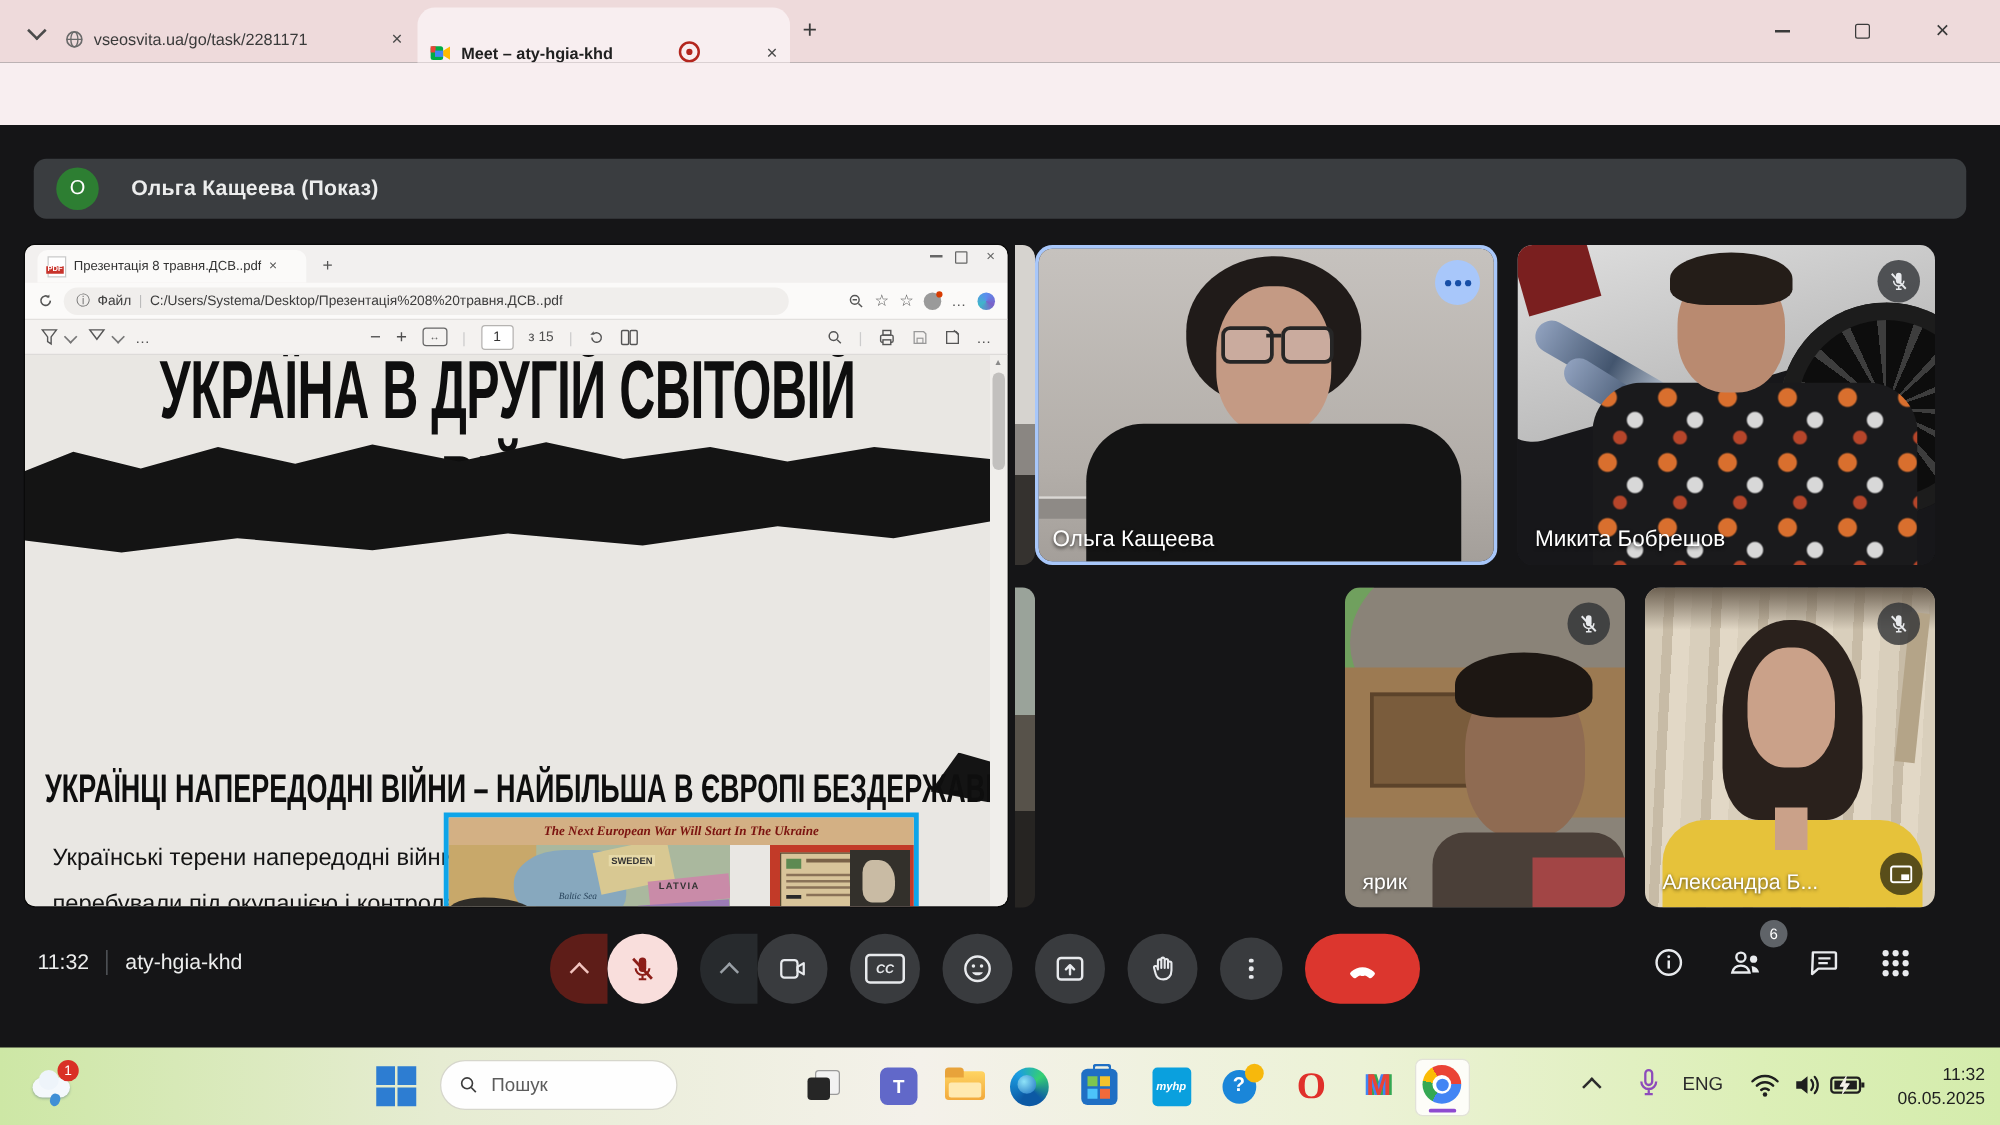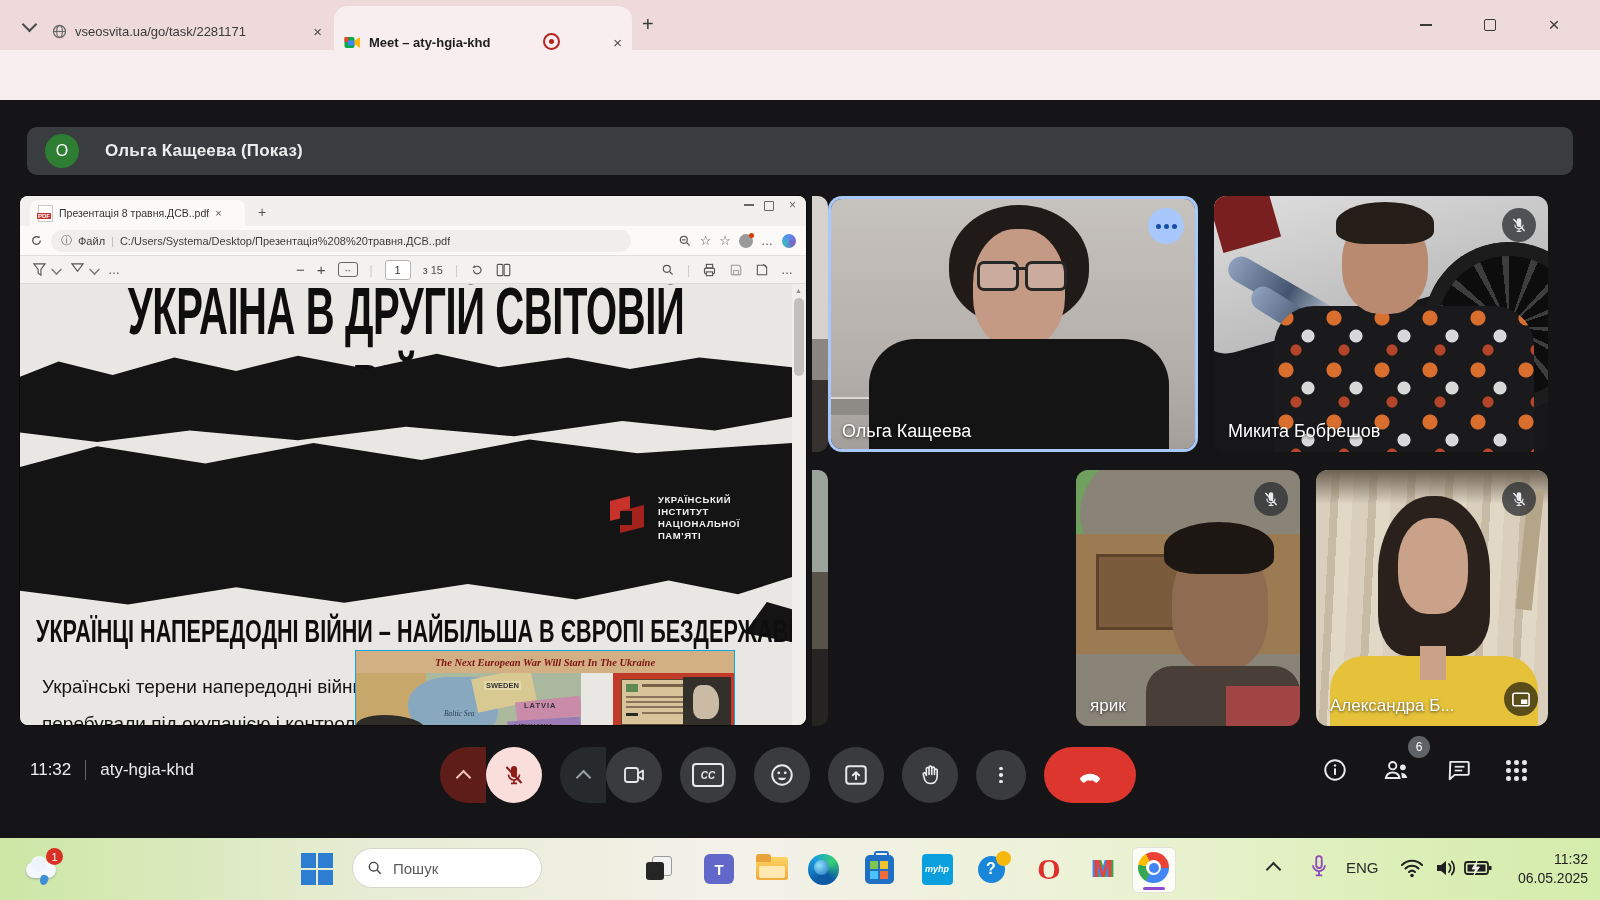--- a/index.html
+++ b/index.html
@@ -50,21 +50,21 @@
   .etool{position:absolute;left:0;top:60px;width:100%;height:28px;background:#f4f2f0;border-bottom:1px solid #dddbd9;display:flex;align-items:center;padding:0 12px;box-sizing:border-box;color:#4f4f4f;font-size:12px;}
   .pagebox{width:24px;height:18px;background:#fff;border:1px solid #b5b3b1;border-radius:3px;font-size:11px;color:#333;display:flex;align-items:center;justify-content:center;}
   .econtent{position:absolute;left:0;top:88px;width:772px;height:441px;background:#e9e7e3;overflow:hidden;}
   .escroll{position:absolute;right:0;top:88px;width:14px;height:441px;background:#f0eeeb;}
   .ethumb{position:absolute;left:2px;top:14px;width:10px;height:78px;background:#c2c0be;border-radius:5px;}
   .cond{display:inline-block;transform:scale(.8,1.32);transform-origin:center;font-weight:bold;color:#0e0e0e;letter-spacing:-.5px;}
   .condL{display:inline-block;transform:scale(.8,1.18);transform-origin:left center;font-weight:bold;color:#0e0e0e;}
   .band{position:absolute;left:0;width:772px;background:#141414;}
   .uinp{position:absolute;right:52px;top:58px;display:flex;align-items:center;gap:10px;}
   .uinp .txt{color:#f2f2f2;font-size:9.5px;font-weight:bold;letter-spacing:.6px;line-height:12px;}
-  .mapbox{position:absolute;left:335px;top:366px;width:380px;height:90px;border:1px solid #0ea5e9;box-sizing:border-box;}
+  .mapbox{position:absolute;left:335px;top:366px;width:380px;height:90px;border:4px solid #0ea5e9;box-sizing:border-box;}
   .maphead{height:22px;background:#d3b084;display:flex;align-items:center;justify-content:center;
            font-family:"Liberation Serif",serif;font-weight:bold;font-style:italic;font-size:10.5px;color:#7c1410;}
   .mapbody{display:flex;height:68px;gap:32px;}
   .maplab{position:absolute;font-size:7.5px;font-weight:bold;color:#333;}
   
   .ctrlrow{left:440px;top:747px;height:56px;display:flex;align-items:center;gap:18px;font-style:italic;}
   .cbtn{width:56px;height:56px;border-radius:50%;background:#393b3e;display:flex;align-items:center;justify-content:center;}
   .combo{display:flex;align-items:center;}
   .comboL{width:46px;height:56px;border-radius:28px 0 0 28px;display:flex;align-items:center;justify-content:center;}
   .chevup{width:9px;height:9px;border-left:2px solid;border-top:2px solid;transform:rotate(45deg);margin-top:4px;}
@@ -247,36 +247,20 @@
           <span style="letter-spacing:1px;">…</span>
         </div>
       </div>
 
       <div class="econtent">
         <div class="abs" style="left:0;top:8px;width:772px;text-align:center;">
           <span class="cond" style="font-size:50px;">УКРАЇНА В ДРУГІЙ СВІТОВІЙ ВІЙНІ</span>
         </div>
         <div class="band" style="top:64px;height:96px;
              clip-path:polygon(0 30%,5% 14%,12% 28%,20% 10%,28% 24%,36% 8%,45% 22%,54% 6%,62% 20%,71% 10%,79% 22%,88% 10%,100% 20%,100% 72%,90% 86%,78% 76%,64% 92%,50% 82%,36% 96%,22% 86%,10% 98%,0 88%);"></div>
-        <div class="band" style="top:152px;height:172px;
-             clip-path:polygon(0 18%,10% 6%,24% 16%,38% 4%,52% 14%,66% 2%,80% 10%,100% 4%,100% 82%,93% 92%,84% 84%,72% 95%,58% 86%,42% 97%,28% 88%,14% 98%,0 90%);">
-          <div class="uinp">
-            <svg width="42" height="46" viewBox="0 0 42 46">
-              <path d="M4 6 24 1v20L4 26z" fill="#c8322b"></path>
-              <path d="M14 16 38 10v22l-24 6z" fill="#a3221c"></path>
-              <path d="M14 16h12v14H14z" fill="#141414"></path>
-            </svg>
-            <div class="txt">
-              <div>УКРАЇНСЬКИЙ</div>
-              <div>ІНСТИТУТ</div>
-              <div>НАЦІОНАЛЬНОЇ</div>
-              <div>ПАМ'ЯТІ</div>
-            </div>
-          </div>
-        </div>
         <div class="abs" style="right:0;top:318px;width:56px;height:40px;background:#141414;clip-path:polygon(55% 0,100% 18%,100% 100%,15% 78%);"></div>
         <div class="abs" style="left:16px;top:332px;white-space:nowrap;">
           <span class="condL" style="font-size:27px;">УКРАЇНЦІ НАПЕРЕДОДНІ ВІЙНИ – НАЙБІЛЬША В ЄВРОПІ БЕЗДЕРЖАВНА НАЦІЯ</span>
         </div>
         <div class="abs" style="left:22px;top:384px;font-size:19px;color:#141414;line-height:37px;">
           <div>Українські терени напередодні війни</div>
           <div>перебували під окупацією і контролем</div>
         </div>
 
         <div class="mapbox">

